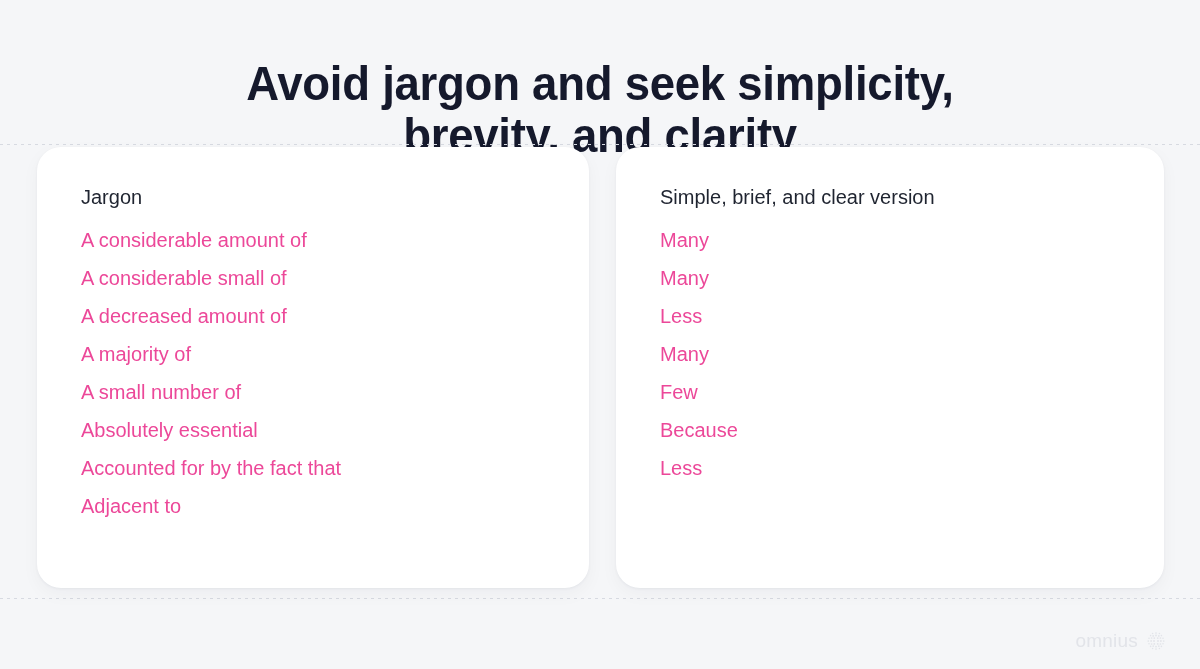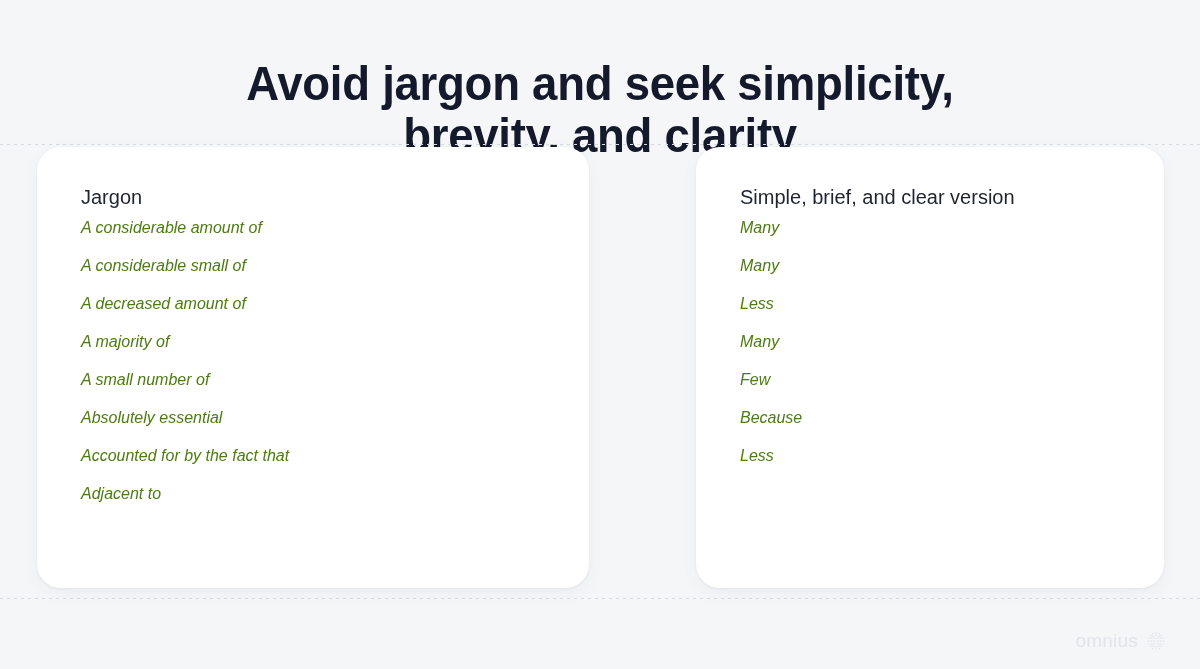--- a/index.html
+++ b/index.html
@@ -63,42 +63,41 @@
   .card {
     background: #ffffff;
     border-radius: 24px;
     box-shadow: 0 1px 3px rgba(25, 32, 56, 0.05),
                 0 6px 18px rgba(25, 32, 56, 0.04);
     box-sizing: border-box;
     padding: 38px 44px 0 44px;
     height: 441px;
   }
   .card-left  { width: 552px; }
-  .card-right { width: 468px; }
+  .card-right { width: 548px; }
 
   .card-heading {
     color: #1f2430;
     font-size: 20px;
     font-weight: normal;
     line-height: 24px;
-    margin: 0 0 8px 0;
+    margin: 0 0 20px 0;
     white-space: nowrap;
   }
   .term-list {
     list-style: none;
     margin: 0;
     padding: 0;
   }
   .term-list li {
-    color: #4d7c0f;
-    font-size: 16px;
+    color: #ec4899;
+    font-size: 20px;
     line-height: 22px;
     height: 38px;
     white-space: nowrap;
-    font-style: italic;
   }
 
   
   .footer-logo {
     position: absolute;
     right: 33px;
     bottom: 17px;
     display: flex;
     align-items: center;
     gap: 7px;

